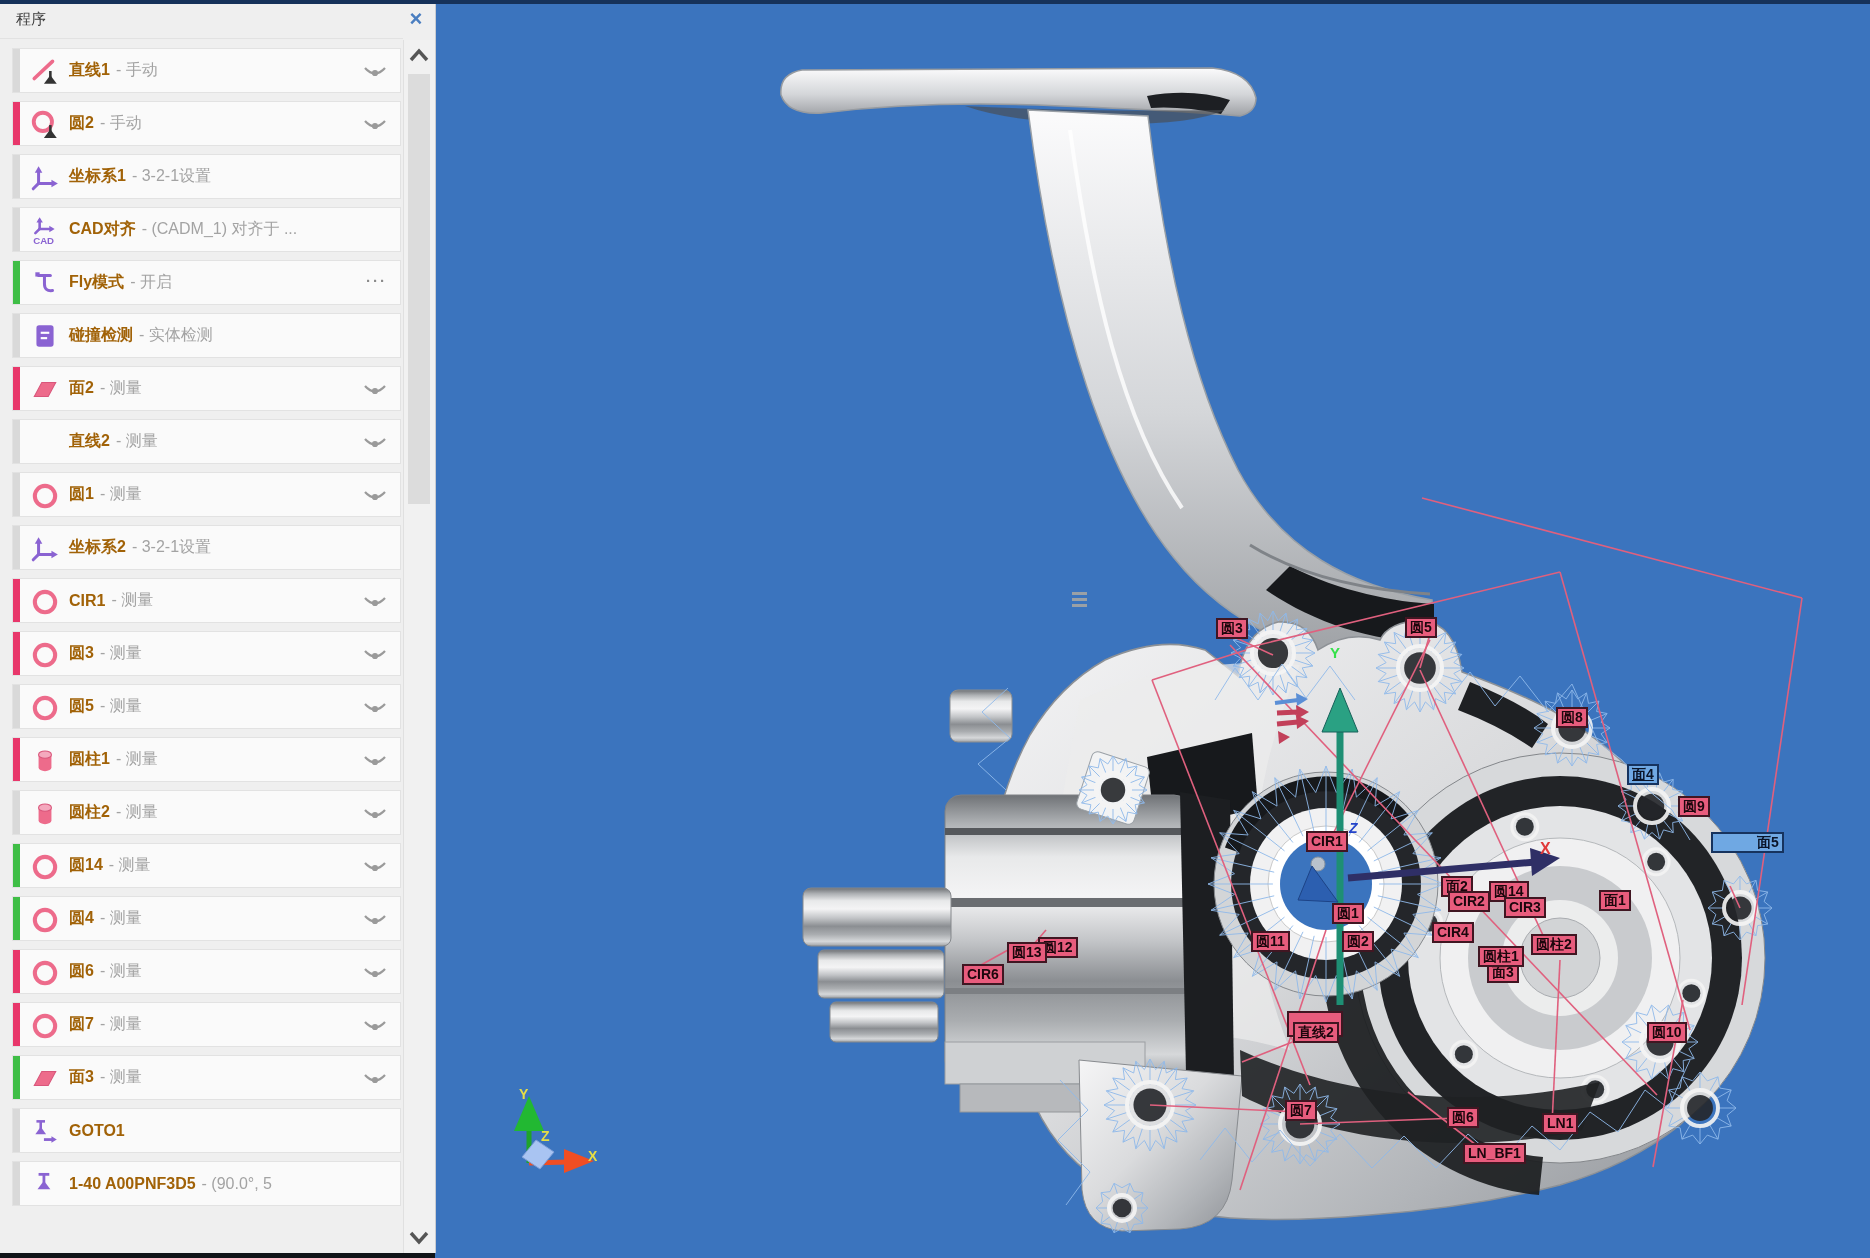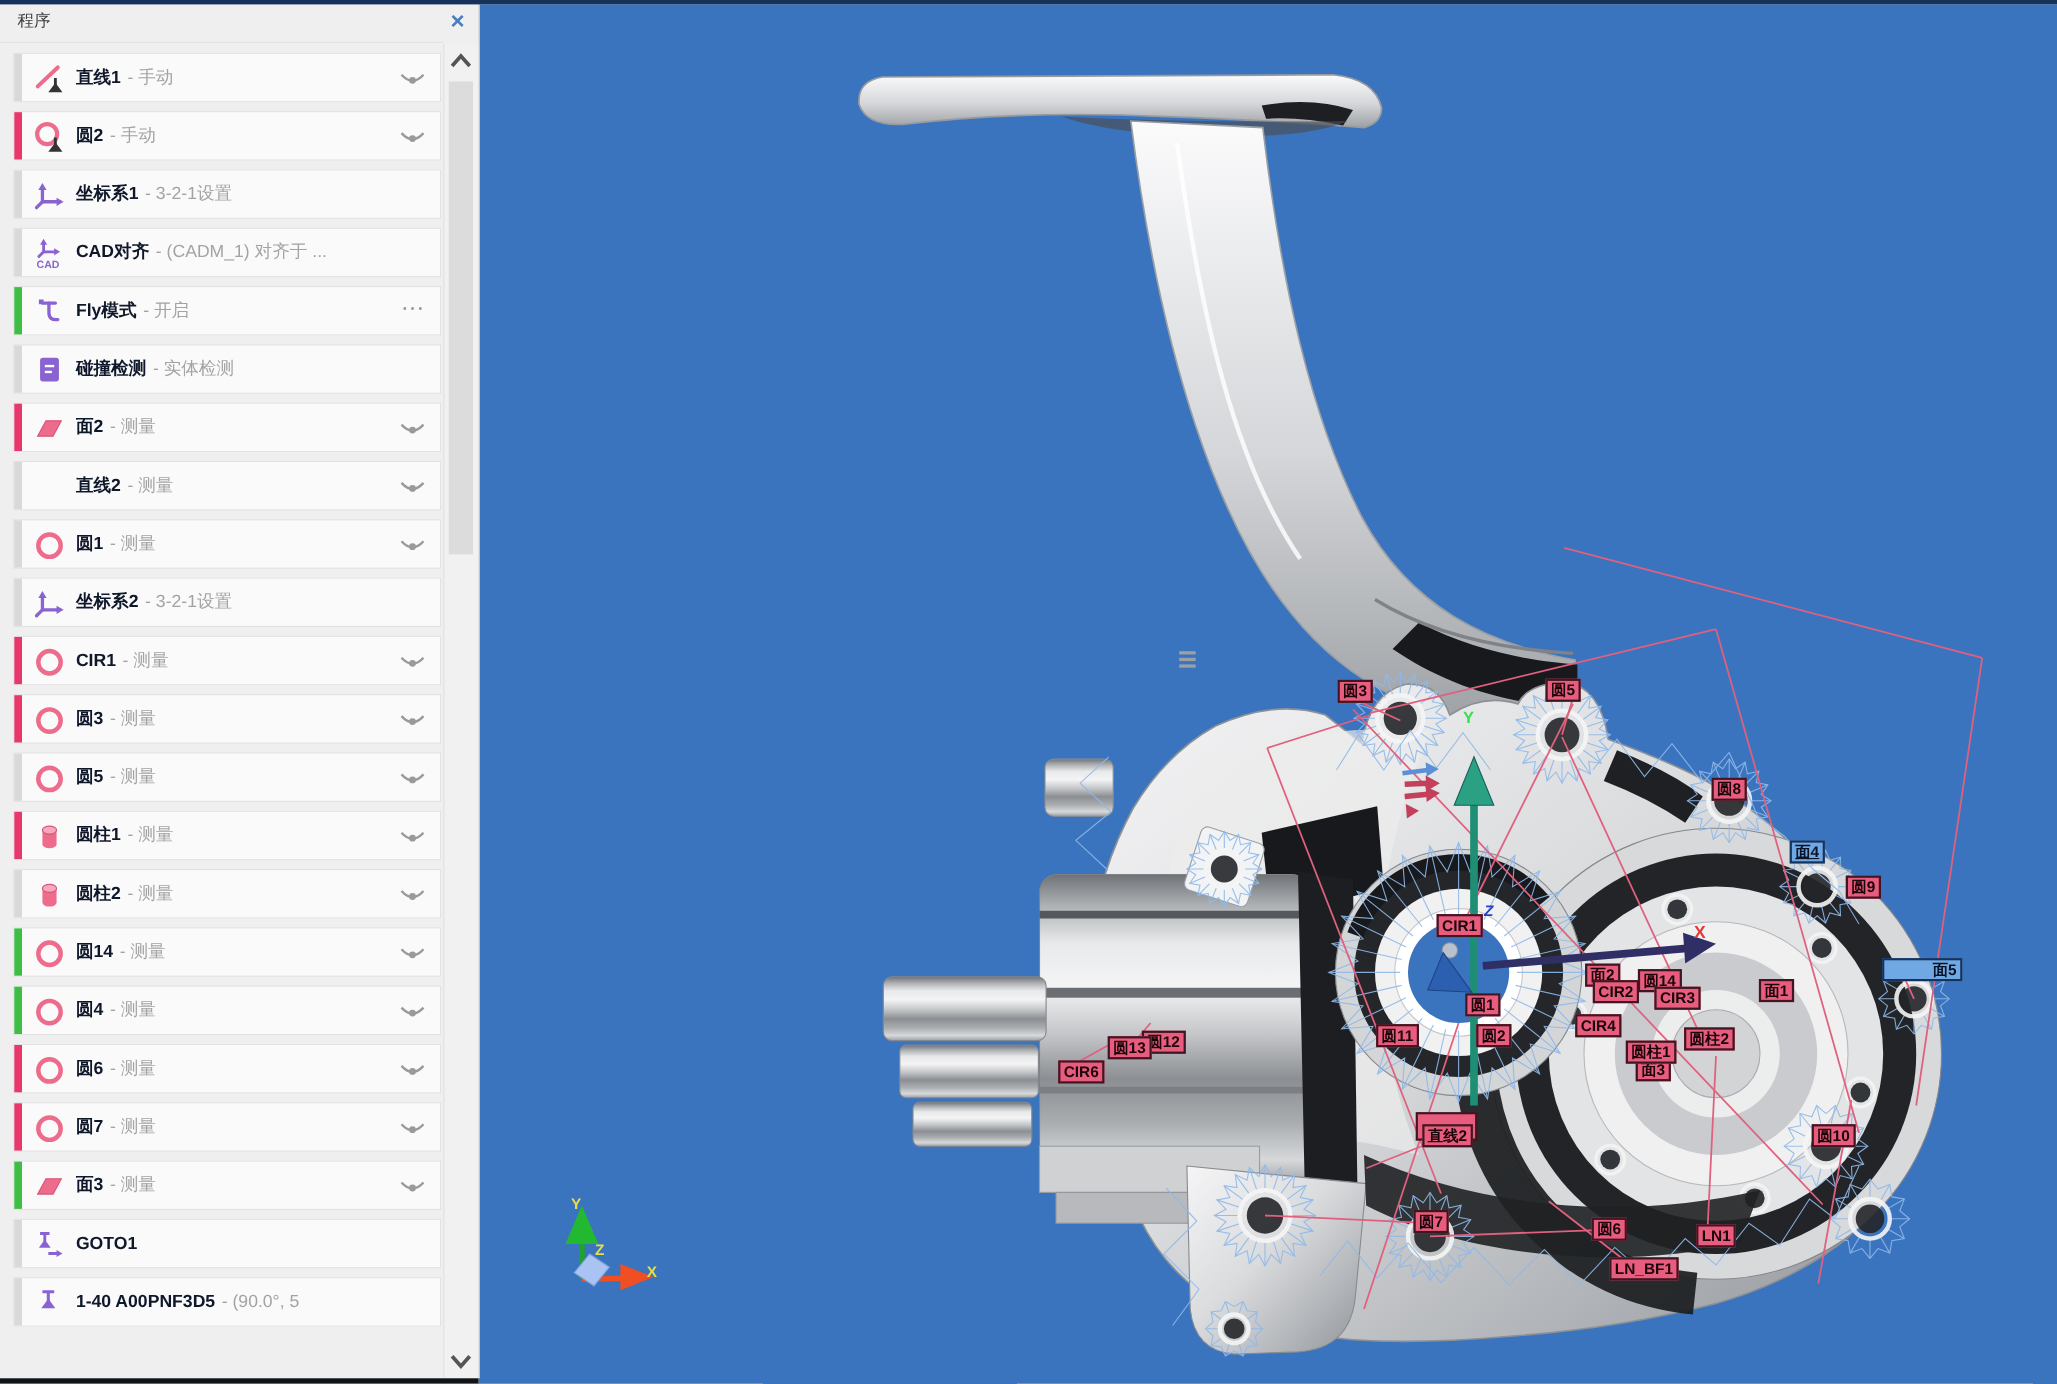--- a/index.html
+++ b/index.html
@@ -21,21 +21,21 @@
   #sb-scroll{position:absolute;left:403px;top:36px;width:31px;height:1213px;background:#f1f1f1;
              border-left:1px solid #e0e0e0;}
   .sb-chev{position:absolute;left:5px;width:20px;height:14px;fill:#555;}
   #sb-thumb{position:absolute;left:4px;top:34px;width:22px;height:430px;background:#dcdcdc;}
   #rows{position:absolute;left:12px;top:44px;width:389px;}
   .row{position:relative;height:45px;background:#fafafa;border:1px solid #e2e2e2;
        display:flex;align-items:center;margin-bottom:8px;box-sizing:border-box;}
   .bar{width:7px;align-self:stretch;flex:0 0 7px;}
   .bar.gray{background:#d9d9d9}.bar.pink{background:#E8376B}.bar.green{background:#3FBE46}
   .icon{width:30px;height:30px;margin:0 9px 0 10px;flex:0 0 30px;}
-  .nm{font-size:16px;color:#0f172a;font-weight:600;white-space:nowrap;}
+  .nm{font-size:16px;color:#a16207;font-weight:600;white-space:nowrap;}
   .val{font-size:16px;color:#a3a3a3;margin-left:6px;white-space:nowrap;}
   .val.dark{color:#2c2c2c;}
   .eye{position:absolute;right:13px;top:15px;width:24px;height:16px;}
   .dots{position:absolute;right:13px;top:11px;color:#8a8a8a;font-size:15px;letter-spacing:2px;font-weight:700;}
   
   .tag{position:absolute;z-index:20;font-size:14px;font-weight:700;color:#1c060c;
        background:#E85C7D;border:2px solid #401622;padding:0 3px;line-height:17px;white-space:nowrap;}
   .tag.blue{background:#6FA8E3;border-color:#16335E;color:#0a1428;}
   .axl{position:absolute;z-index:21;font-weight:700;}
   .ax-green{color:#35E04A;font-size:15px;}
@@ -268,21 +268,21 @@
       <rect x="1288" y="1012" width="54" height="24" fill="#E85C7D" stroke="#401622" stroke-width="2"></rect>
     </svg>
 
     <div id="tags">
         <div class="tag" style="left: 781px; top: 614px;">圆3</div>
         <div class="tag" style="left: 970px; top: 613px;">圆5</div>
         <div class="tag" style="left: 1121px; top: 703px;">圆8</div>
         <div class="tag blue" style="left: 1192px; top: 760px; text-decoration: underline;">面4</div>
         <div class="tag" style="left: 1243px; top: 792px;">圆9</div>
         <div class="tag" style="left: 871px; top: 827px;">CIR1</div>
-        <div class="tag blue" style="left: 1276px; top: 867px; padding-left: 44px;">面5</div>
+        <div class="tag blue" style="left: 1276px; top: 828px; padding-left: 44px;">面5</div>
         <div class="tag" style="left: 1006px; top: 872px;">面2</div>
         <div class="tag" style="left: 1054px; top: 877px;">圆14</div>
         <div class="tag" style="left: 1013px; top: 887px;">CIR2</div>
         <div class="tag" style="left: 1164px; top: 886px;">面1</div>
         <div class="tag" style="left: 1069px; top: 893px;">CIR3</div>
         <div class="tag" style="left: 897px; top: 899px;">圆1</div>
         <div class="tag" style="left: 997px; top: 918px;">CIR4</div>
         <div class="tag" style="left: 816px; top: 927px;">圆11</div>
         <div class="tag" style="left: 907px; top: 927px;">圆2</div>
         <div class="tag" style="left: 603px; top: 933px;">圆12</div>

